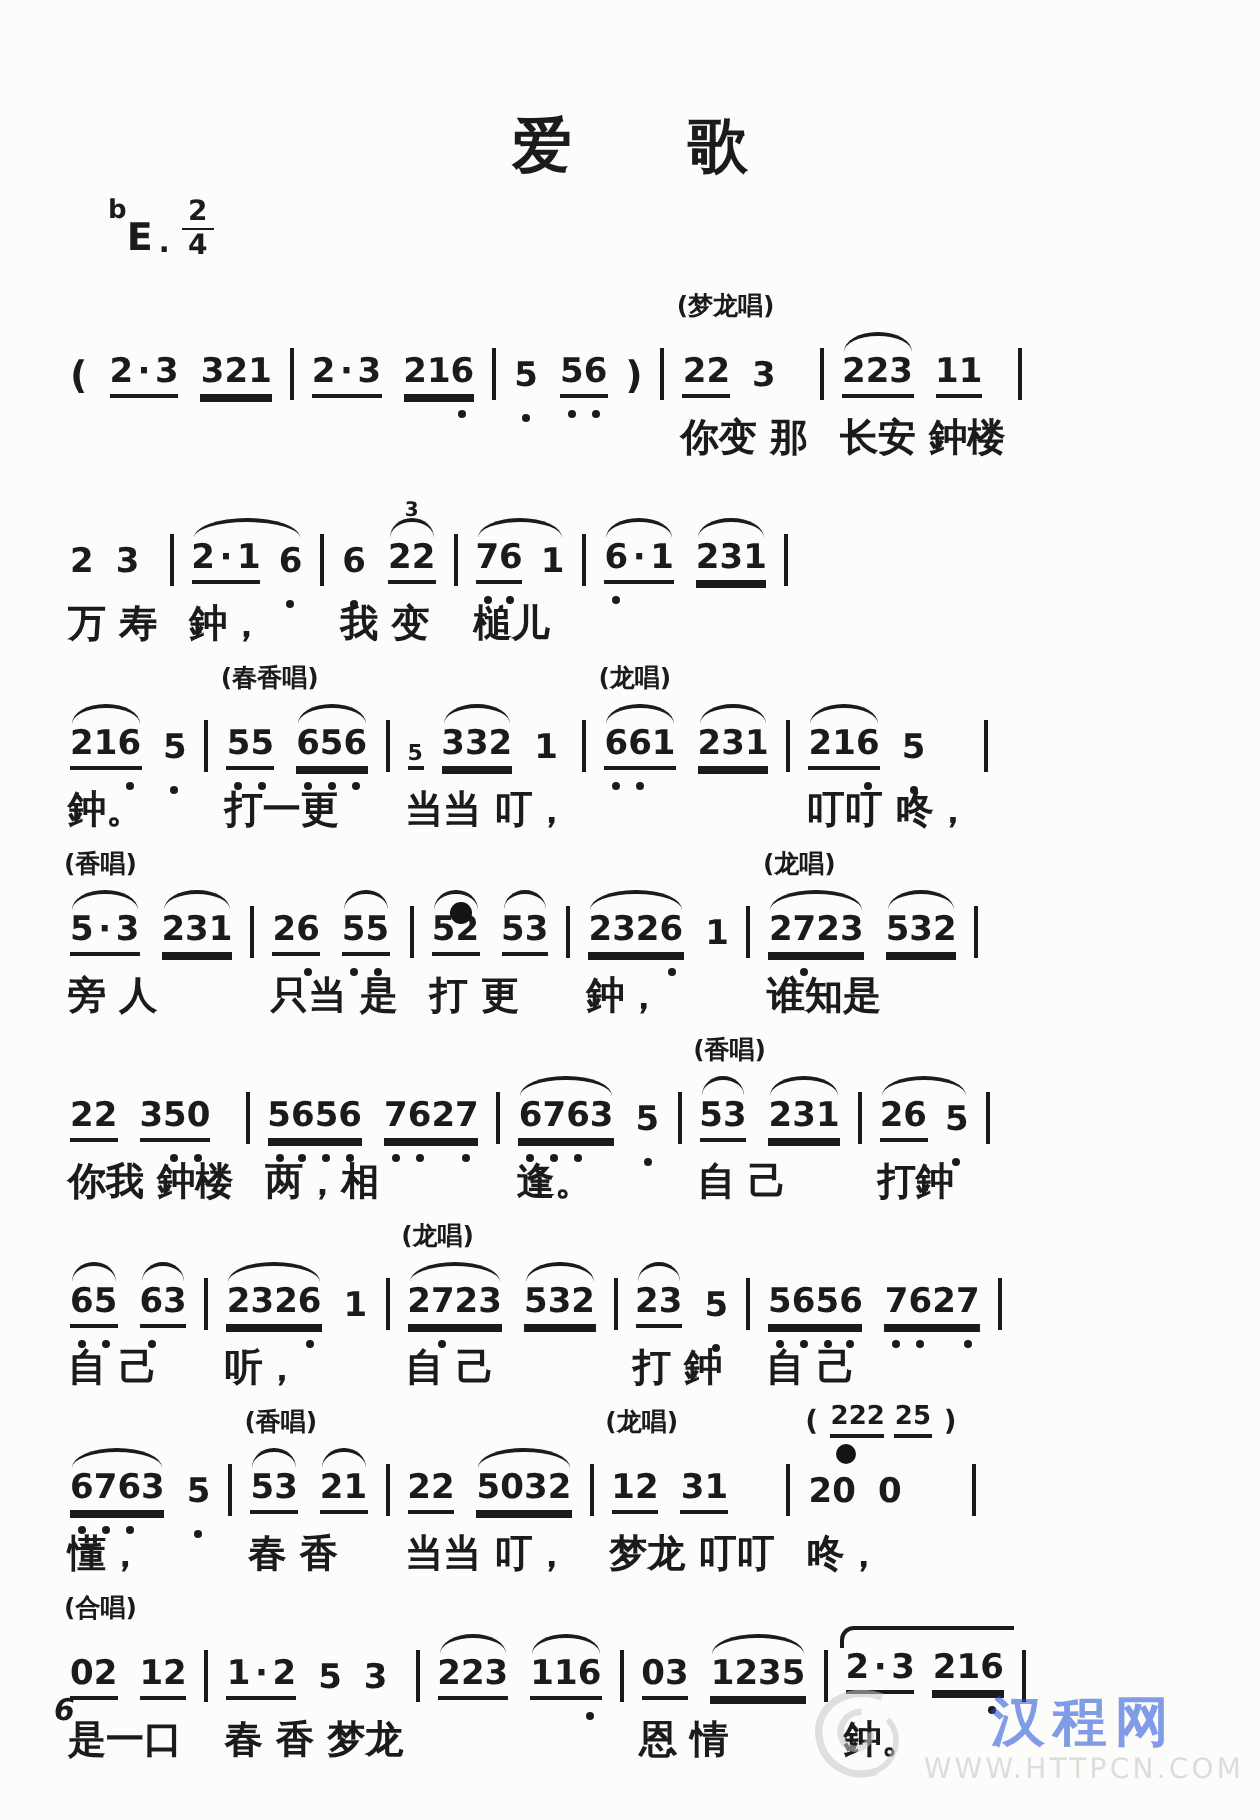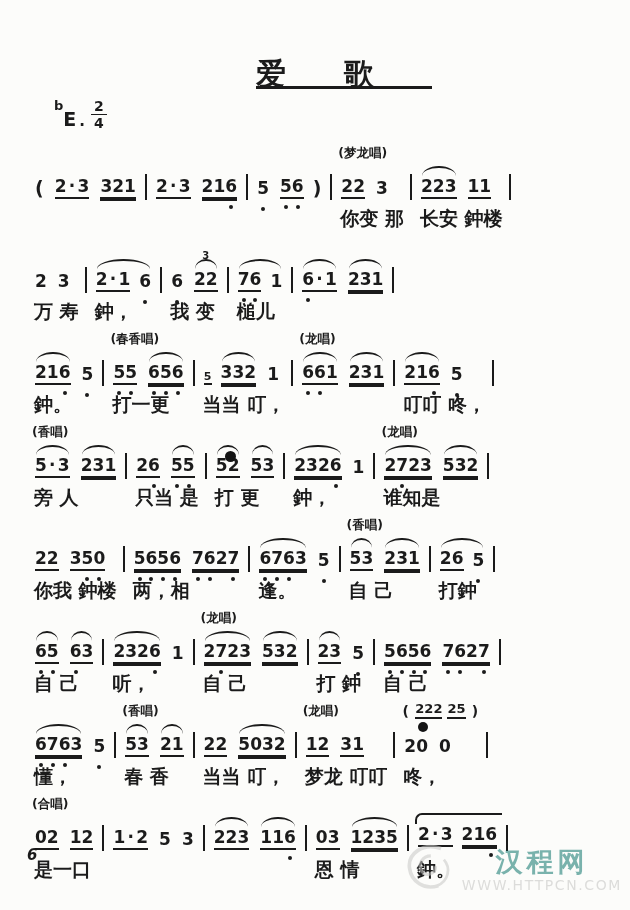--- a/index.html
+++ b/index.html
@@ -6,21 +6,20 @@
   .sheet{
     position:relative;width:630px;height:910px;background:#fcfcfa;
     overflow:hidden;box-sizing:border-box;padding-top:52px;
     font-family:"DejaVu Sans",sans-serif;color:#1b1b1b;
   }
   
   .title{
     text-align:center;font-size:30px;font-weight:700;
     letter-spacing:58px;padding-left:58px;height:44px;line-height:44px;
     font-family:"DejaVu Serif",serif;
-    text-decoration:underline;
   }
   .keyrow{display:flex;align-items:flex-end;margin:4px 0 14px 54px;height:30px;}
   .flat{font-size:13px;font-weight:700;align-self:flex-start;margin-top:-2px;}
   .tonic{font-size:19px;font-weight:700;}
   .keydot{font-size:15px;font-weight:700;margin:0 6px 0 3px;}
   .meter{display:inline-flex;flex-direction:column;align-items:center;line-height:1;}
   .meter .mt{font-size:14px;font-weight:700;border-bottom:1.6px solid #1b1b1b;padding:0 3px 1px 3px;}
   .meter .mb{font-size:14px;font-weight:700;padding-top:1px;}
   
   .score{margin-left:32px;}
@@ -59,21 +58,21 @@
   .tok.paren .ch{min-width:8px;}
   .tok.grace{font-size:11px;line-height:13px;align-self:flex-start;margin:-6px -2px 0 0;}
   .tok.grace .ch{min-width:8px;}
   .tok.mini{font-size:13px;line-height:16px;}
   .tok.mini .ch{min-width:9px;}
   .tok.mini.paren{font-size:14px;}
   
   .pagenum{position:absolute;left:27px;top:846px;font-size:15px;font-weight:700;font-style:italic;}
   .watermark{position:absolute;right:8px;bottom:12px;display:flex;align-items:center;gap:6px;opacity:.55;}
   .wm-text{display:flex;flex-direction:column;align-items:center;}
-  .wm-name{font-size:27px;font-weight:700;color:#0f766e;letter-spacing:4px;line-height:30px;}
+  .wm-name{font-size:27px;font-weight:700;color:#1d4ed8;letter-spacing:4px;line-height:30px;}
   .wm-url{font-size:14px;color:#c3c3c1;letter-spacing:1.6px;}
 </style>
 </head>
 <body>
 
 <div class="sheet">
 
   <div class="title">爱歌</div>
 
   <div class="keyrow">
@@ -848,20 +847,21 @@
               <div class="tok">
                 <span class="ch">5</span>
               </div>
             </div>
             <div class="group">
               <div class="tok">
                 <span class="ch">3</span>
               </div>
             </div>
           </div>
+          <div class="lyric">春 香 梦龙</div>
         </div>
         <div class="barline"></div>
         <div class="measure">
           <div class="m-label"></div>
           <div class="notes">
             <div class="group arc">
               <div class="tok u1">
                 <span class="ch">2</span>
                 <span class="ch">2</span>
                 <span class="ch">3</span>

